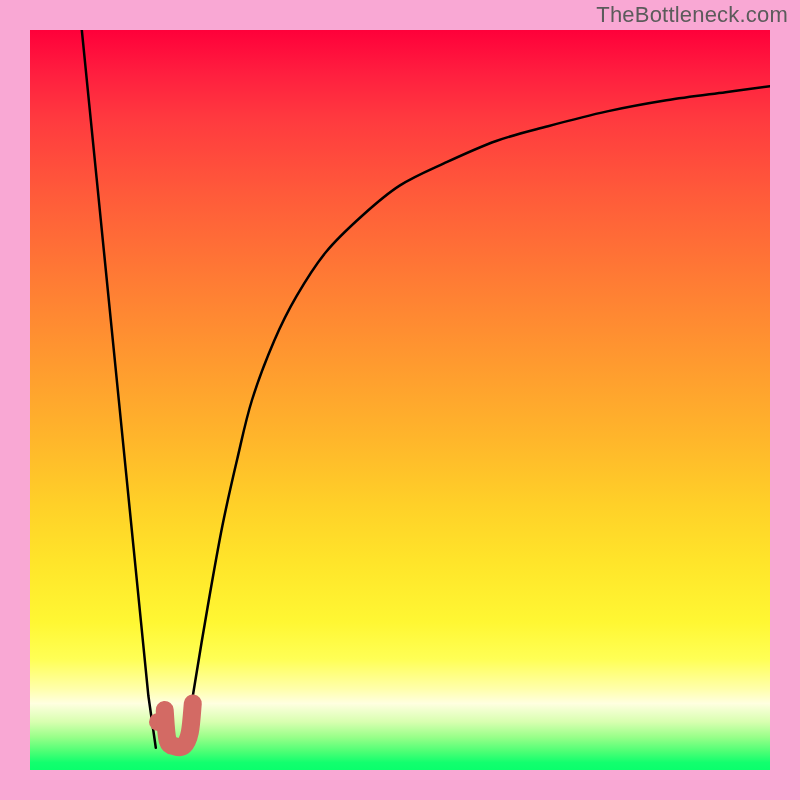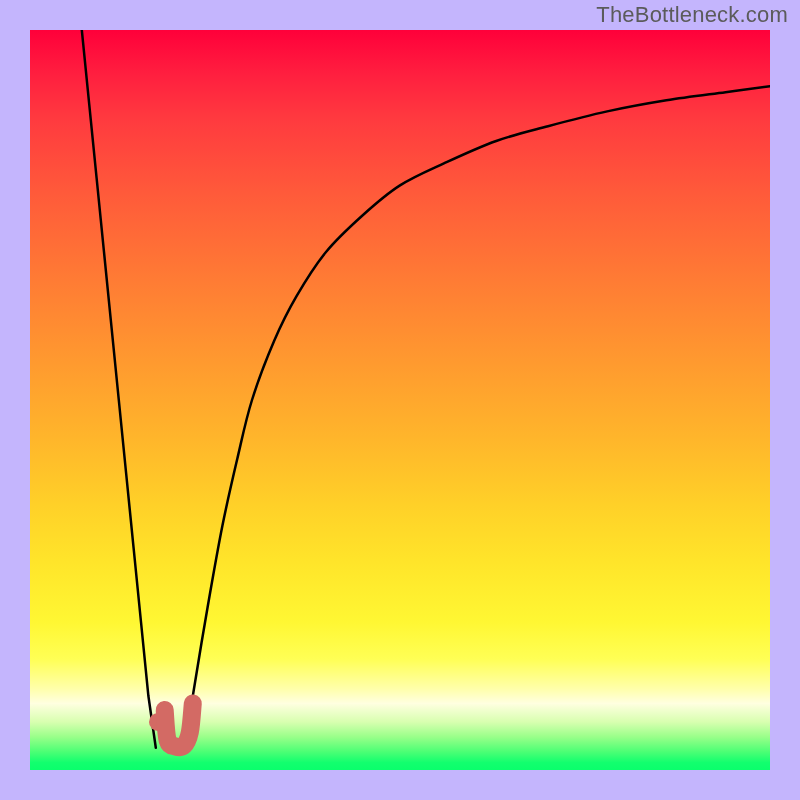--- a/index.html
+++ b/index.html
@@ -1,21 +1,21 @@
 <!DOCTYPE html>
 <html><head>
 <meta charset="utf-8">
 <style>
   * { margin: 0; padding: 0; box-sizing: border-box; }
   html, body { width: 800px; height: 800px; overflow: hidden; background: #000; }
   .frame {
     position: relative;
     width: 800px;
     height: 800px;
-    background: #c4b5fd;
+    background: #f9a8d4;
   }
   .watermark {
     position: absolute;
     top: 2px;
     right: 12px;
     font-family: Arial, Helvetica, sans-serif;
     font-size: 22px;
     color: #5b5b5b;
     letter-spacing: 0.2px;
     z-index: 5;

